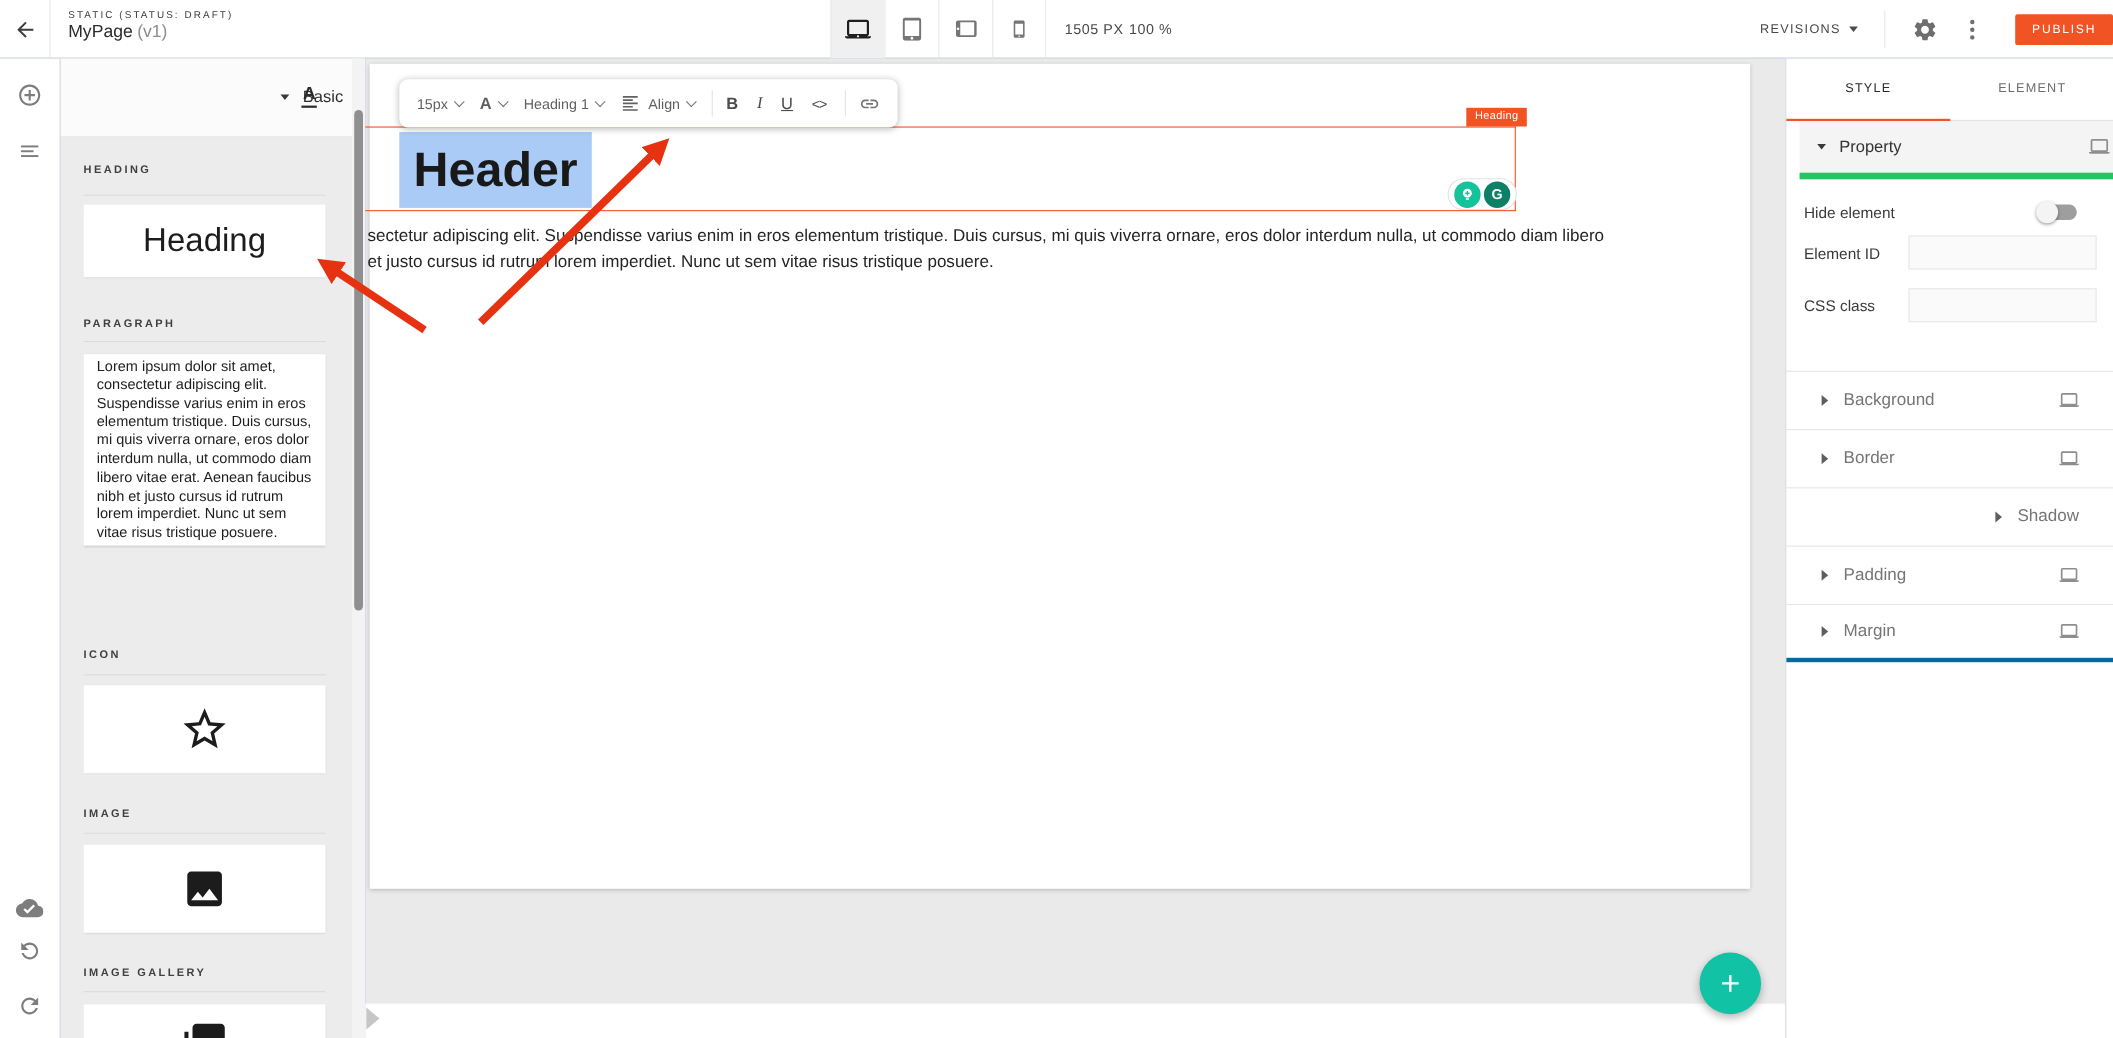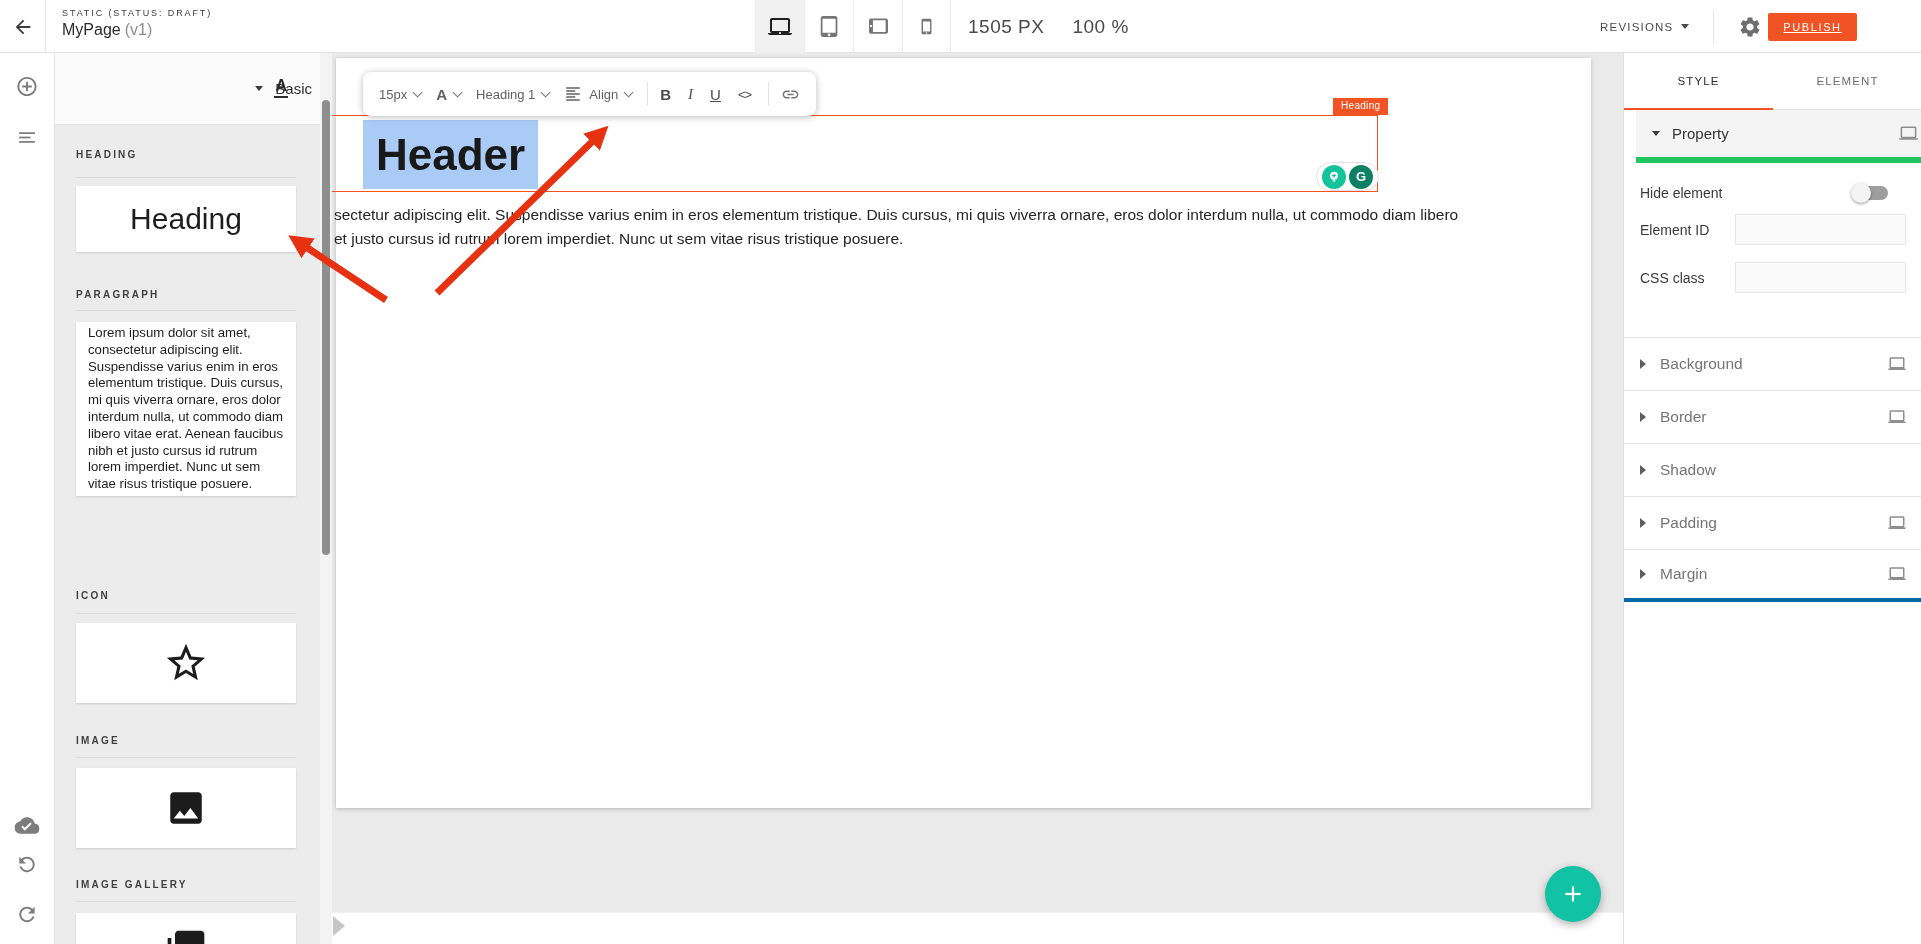--- a/index.html
+++ b/index.html
@@ -16,33 +16,33 @@
   #title-block { position:absolute; left:62px; top:8px; }
   #status-label { font-size:9px; letter-spacing:1.9px; color:#3c3c3c; font-weight:500; }
   #page-title-row { margin-top:3px; font-size:16px; color:#2b2b2b; }
   #page-version { color:#8d8d8d; margin-left:4px; }
   #device-group { position:absolute; left:755px; top:0; height:53px; display:flex; }
   .dev-btn { width:49px; height:53px; display:flex; align-items:center; justify-content:center;
     border-left:1px solid #e9e9e9; color:#767676; cursor:pointer; }
   .dev-btn:last-child { border-right:1px solid #e9e9e9; }
   .dev-btn.active { background:#f0f0f0; color:#1f1f1f; }
   #zoom-info { position:absolute; left:968px; top:0; height:53px; display:flex; align-items:center;
-    gap:28px; font-size:19px; color:#4a4a4a; letter-spacing:.5px; }
+    gap:5px; font-size:13px; color:#4a4a4a; letter-spacing:.5px; }
   #revisions-btn { position:absolute; left:1600px; top:0; height:53px; display:flex; align-items:center;
     gap:8px; font-size:11.5px; letter-spacing:1.2px; color:#494949; cursor:pointer; }
   .caret-down { width:0; height:0; border-left:4px solid transparent; border-right:4px solid transparent;
     border-top:5px solid #4a4a4a; display:inline-block; }
   #gear-btn { position:absolute; left:1726px; top:0; width:48px; height:53px; display:flex;
     align-items:center; justify-content:center; color:#6e6e6e; cursor:pointer; }
   #kebab-btn { position:absolute; left:1777px; top:0; width:32px; height:53px; display:flex;
     flex-direction:column; align-items:center; justify-content:center; gap:3px; cursor:pointer; }
   #kebab-btn i { width:4px; height:4px; border-radius:50%; background:#6e6e6e; }
-  #publish-btn { position:absolute; left:1768px; top:13px; width:89px; height:28px;
+  #publish-btn { position:absolute; left:1832px; top:13px; width:89px; height:28px;
     background:var(--accent,#f25324); color:#fff; font-size:11px; letter-spacing:1.6px;
-    border:none; border-radius:2px; cursor:pointer; font-family:inherit;text-decoration:underline; }
+    border:none; border-radius:2px; cursor:pointer; font-family:inherit; }
 
   
   #rail { position:absolute; left:0; top:53px; width:55px; height:891px; background:#fff;
     border-right:1px solid #e3e3e3; z-index:10; }
   .rail-icon { position:absolute; left:50%; transform:translateX(-50%); color:#7d7d7d; cursor:pointer; }
 
   
   #sidebar { position:absolute; left:55px; top:53px; width:277px; height:891px; background:#ececec; overflow:hidden; }
   #basic-header { position:absolute; left:0; top:0; width:277px; height:72px; background:#fbfbfb;
     border-bottom:1px solid #e0e0e0; display:flex; align-items:center; padding:0 20px; cursor:pointer;justify-content:flex-end; }
@@ -124,21 +124,21 @@
   .rp-label { font-size:14px; color:#3a3a3a; }
   .rp-input { position:absolute; left:111px; width:171px; height:31px; background:#fafafa;
     border:1px solid #e6e6e6; font-family:inherit; font-size:13px; padding:0 8px; color:#333; }
   
   #hide-toggle { position:absolute; left:229px; width:37px; height:20px; cursor:pointer; }
   #hide-toggle .track { position:absolute; left:2px; top:3px; width:33px; height:14px; border-radius:7px;
     background:#9e9e9e; }
   #hide-toggle .knob { position:absolute; left:-2px; top:0; width:20px; height:20px; border-radius:50%;
     background:#f4f4f4; box-shadow:0 1px 3px rgba(0,0,0,.4); }
   .collapse-row { position:absolute; left:0; width:298px; height:53px; display:flex; align-items:center;
-    padding:0 16px; border-top:1px solid #e5e5e5; cursor:pointer; }
+    padding:0 32px; border-top:1px solid #e5e5e5; cursor:pointer;justify-content:flex-end; }
   .collapse-row:last-of-type { border-bottom:4px solid #0369a1; }
   .caret-right { width:0; height:0; border-top:5px solid transparent; border-bottom:5px solid transparent;
     border-left:6px solid #5e5e5e; margin-right:14px; }
   .collapse-label { font-size:15.5px; color:#757575; }
 
   
   #arrows { position:absolute; left:0; top:0; width:1921px; height:944px; z-index:90; pointer-events:none; }
 </style>
 </head>
 <body>

